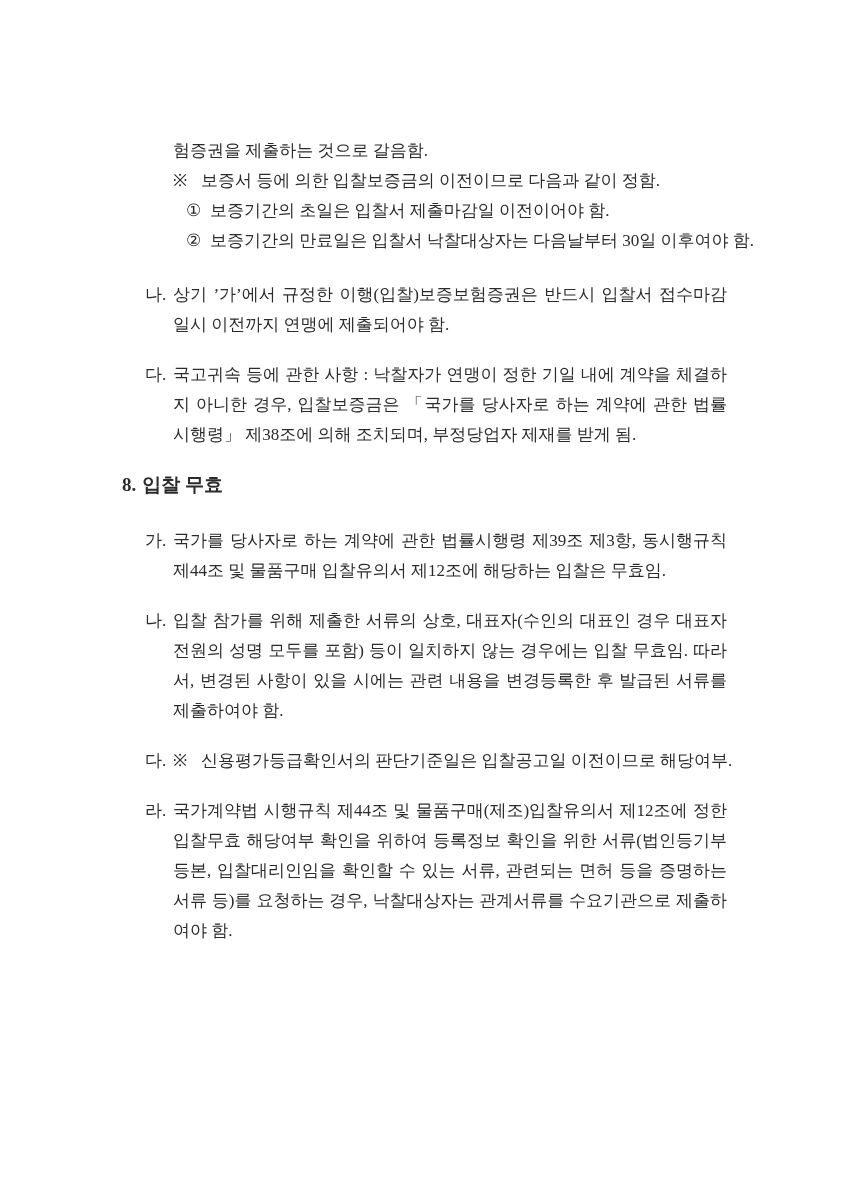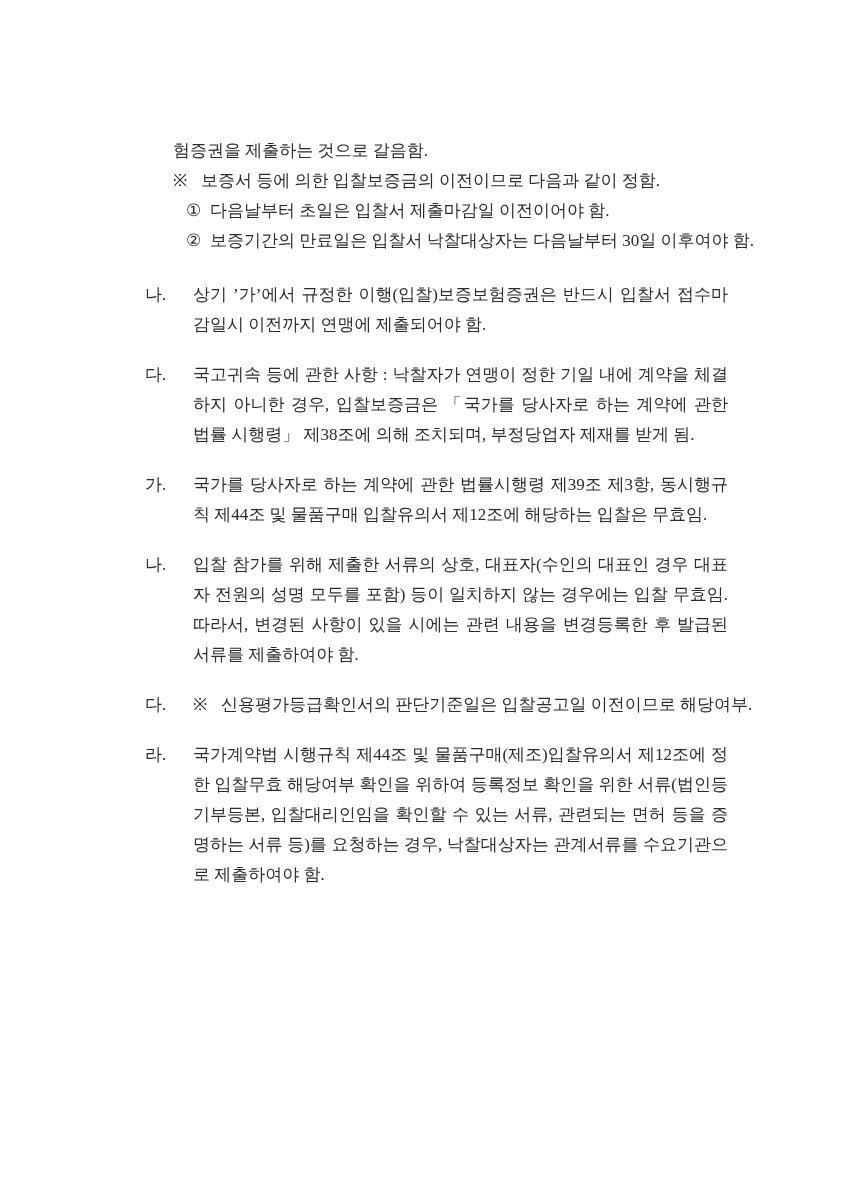--- a/index.html
+++ b/index.html
@@ -34,21 +34,21 @@
   .row .marker { flex: 0 0 28px; }
   .row.sub { margin-left: 13px; }
   .row.sub .marker { flex: 0 0 24px; }
   
   .item {
     display: flex;
     margin-left: 23px;
     margin-bottom: 20px;
   }
   .item .marker { flex: 0 0 28px; }
-  .item .bodycol { width: 554px; margin-left: 20px; }
+  .item .bodycol { width: 554px; }
   .para { text-align: justify; }
   
   .heading {
     font-weight: bold;
     font-size: 19px;
     line-height: 30px;
   }
   .heading .h-num { margin-right: 6px; }
   .heading-8 { margin-top: 14px; margin-bottom: 26px; }
   .heading-9 { margin-top: 12px; }
@@ -60,21 +60,21 @@
   <div class="content">
 
     <div class="cont-block">
       <div class="one-line">험증권을 제출하는 것으로 갈음함.</div>
       <div class="row">
         <span class="marker">※</span>
         <span class="one-line">보증서 등에 의한 입찰보증금의 이전이므로 다음과 같이 정함.</span>
       </div>
       <div class="row sub">
         <span class="marker">①</span>
-        <span class="one-line">다음날부터 초일은 입찰서 제출마감일 이전이어야 함.</span>
+        <span class="one-line">보증기간의 초일은 입찰서 제출마감일 이전이어야 함.</span>
       </div>
       <div class="row sub">
         <span class="marker">②</span>
         <span class="one-line">보증기간의 만료일은 입찰서 낙찰대상자는 다음날부터 30일 이후여야 함.</span>
       </div>
     </div>
 
     <div class="item">
       <span class="marker">나.</span>
       <div class="bodycol">
@@ -82,20 +82,23 @@
       </div>
     </div>
 
     <div class="item">
       <span class="marker">다.</span>
       <div class="bodycol">
         <div class="para">국고귀속 등에 관한 사항 : 낙찰자가 연맹이 정한 기일 내에 계약을 체결하지 아니한 경우, 입찰보증금은 「국가를 당사자로 하는 계약에 관한 법률 시행령」 제38조에 의해 조치되며, 부정당업자 제재를 받게 됨.</div>
       </div>
     </div>
 
+    <div class="heading heading-8">
+      <span class="h-num">8.</span><span class="h-title">입찰 무효</span>
+    </div>
 
     <div class="item">
       <span class="marker">가.</span>
       <div class="bodycol">
         <div class="para">국가를 당사자로 하는 계약에 관한 법률시행령 제39조 제3항, 동시행규칙 제44조 및 물품구매 입찰유의서 제12조에 해당하는 입찰은 무효임.</div>
       </div>
     </div>
 
     <div class="item">
       <span class="marker">나.</span>

